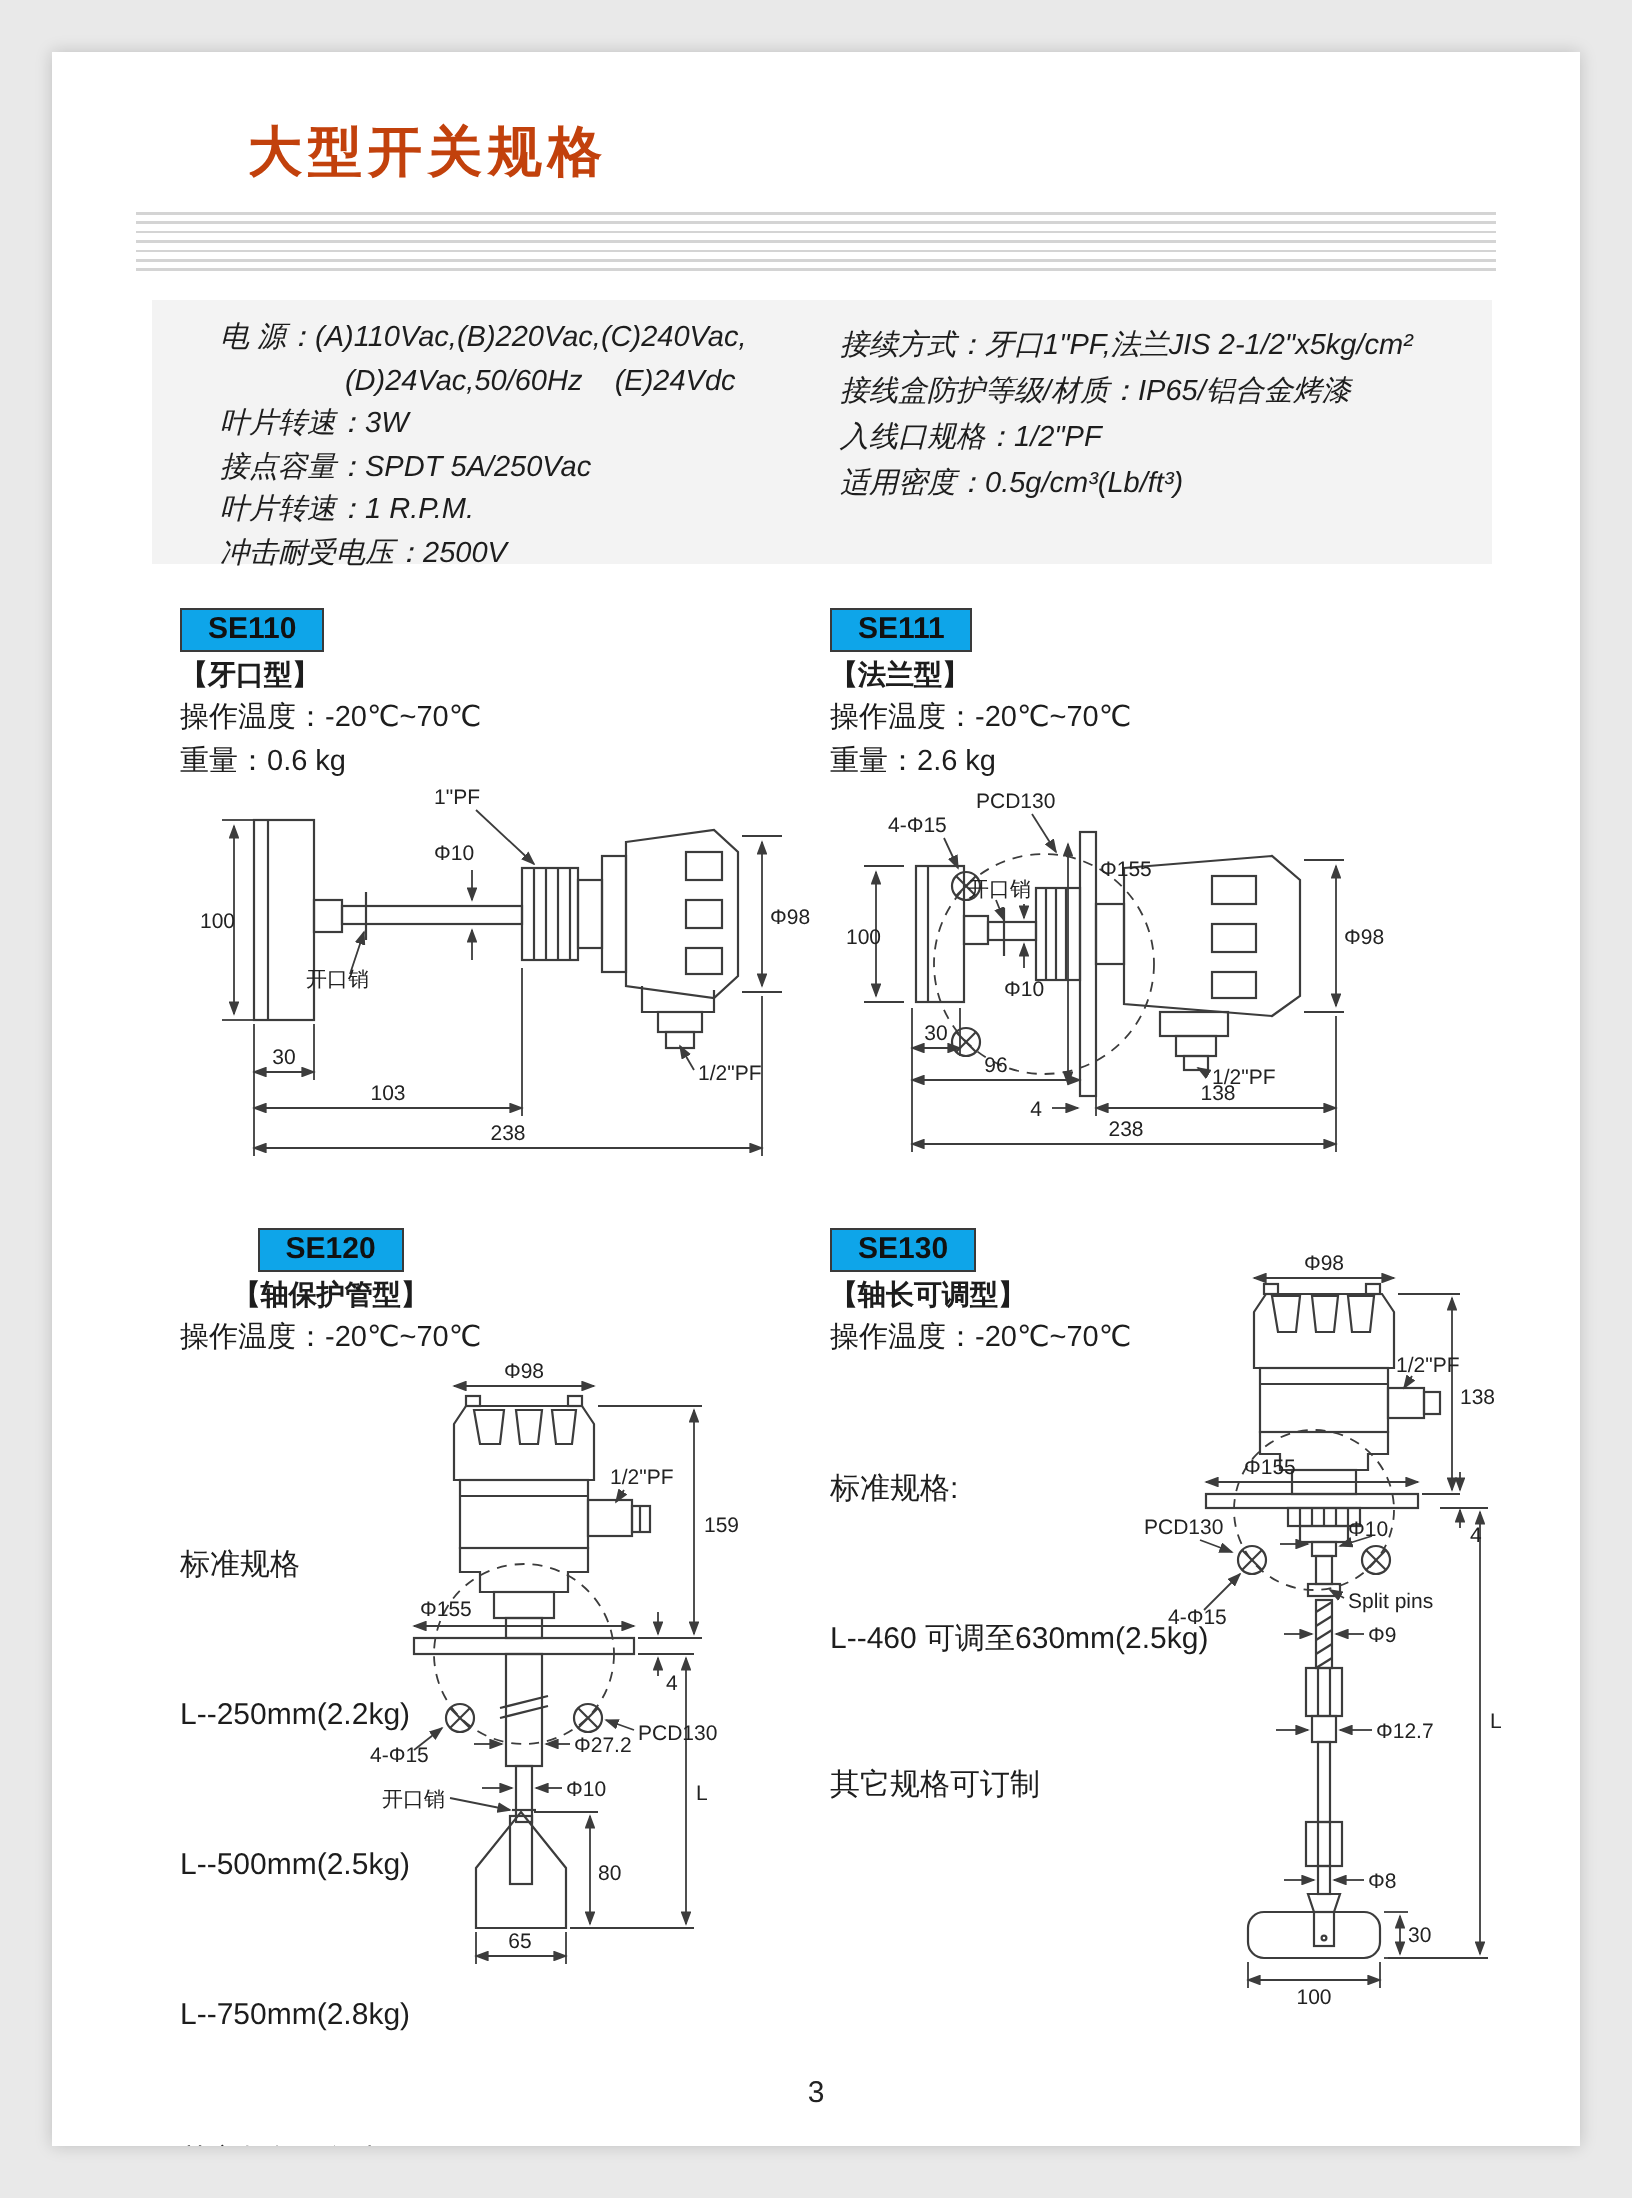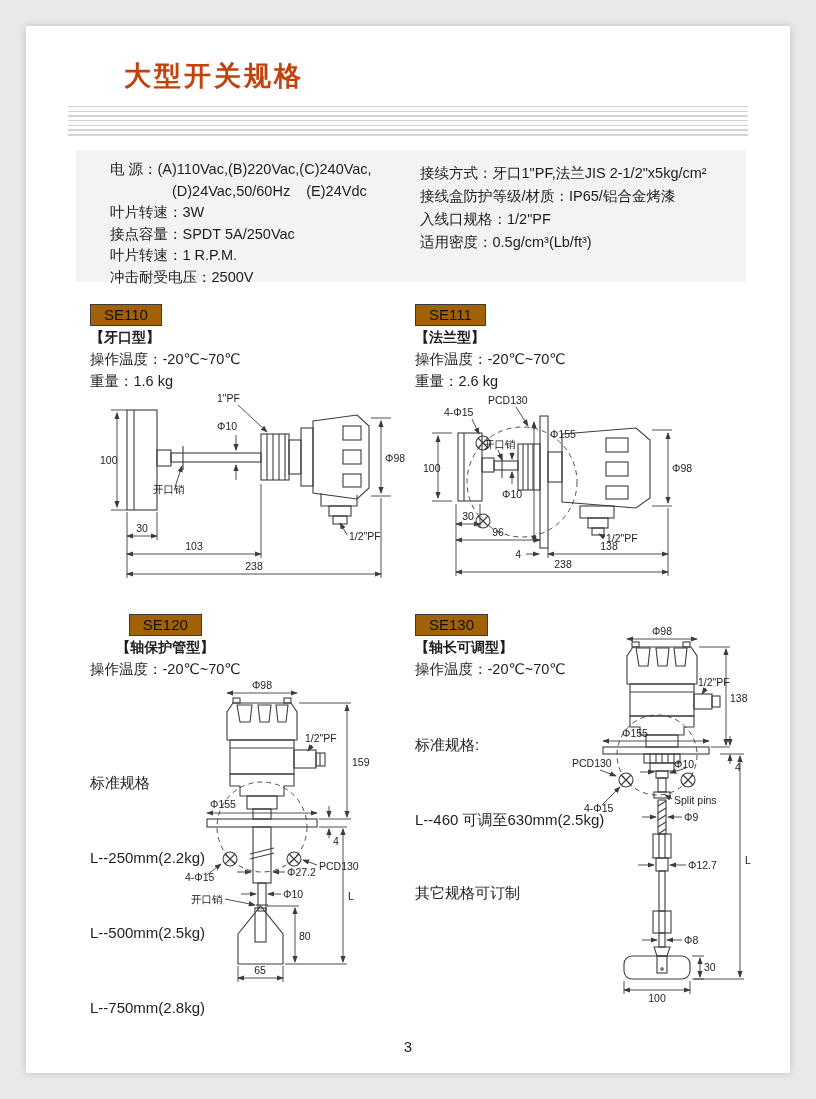--- a/index.html
+++ b/index.html
@@ -18,29 +18,29 @@
   .page-title{
     left:58px;top:32px;font-size:27px;font-weight:600;letter-spacing:3px;color:#c2410c;margin-left:40px;
   }
   .stripes{
     left:42px;top:80px;width:680px;height:33px;
     background:repeating-linear-gradient(to bottom,#d4d4d4 0,#d4d4d4 1.3px,transparent 1.3px,transparent 4.7px);
   }
   .spec-box{
     left:50px;top:124px;width:670px;height:132px;background:#f3f3f3;
   }
-  .spec-col{position:absolute;top:9px;}
+  .spec-col{position:absolute;top:9px;font-style:italic;}
   .spec-col.left{left:34px;}
   .spec-col.right{left:344px;top:12px;}
   .spec-line{font-size:14.5px;line-height:21.5px;white-space:pre;color:#1d1d1d;}
   .spec-col.right .spec-line{line-height:23px;}
   .indent{padding-left:57px;text-align:center;}
   .model-box{
-    display:inline-block;border:1.5px solid #3a3a3a;background:#a16207;
-    padding:0 13px;font-size:15px;line-height:20px;font-weight:400;color:#111;
+    display:inline-block;border:1.5px solid #3a3a3a;background:#0ea5e9;
+    padding:0 13px;font-size:15px;line-height:20px;font-weight:700;color:#111;
   }
   .sec-line{font-size:14.5px;line-height:22px;white-space:pre;}
   .type-line{font-weight:600;font-size:14px;}
   .std-block{font-size:15px;line-height:25px;white-space:pre;}
   .page-num{left:0;top:1012px;width:100%;text-align:center;font-size:15px;color:#222;}
   svg{position:absolute;overflow:visible;}
   svg text{font-family:"Liberation Sans","DejaVu Sans",sans-serif;font-size:10.5px;fill:#222;}
   .dwg{stroke:#3c3c3c;fill:none;stroke-width:1.1;}
   .dim{stroke:#3c3c3c;fill:none;stroke-width:0.9;}
   .dash{stroke:#3c3c3c;fill:none;stroke-width:0.9;stroke-dasharray:5 4;}
@@ -67,21 +67,21 @@
       <div class="spec-line">接线盒防护等级/材质：IP65/铝合金烤漆</div>
       <div class="spec-line">入线口规格：1/2"PF</div>
       <div class="spec-line">适用密度：0.5g/cm³(Lb/ft³)</div>
     </div>
   </div>
 
   <div class="abs" style="left:64px;top:278px;">
     <div class="model-box">SE110</div>
     <div class="sec-line type-line">【牙口型】</div>
     <div class="sec-line">操作温度：-20℃~70℃</div>
-    <div class="sec-line">重量：1.6 kg</div>
+    <div class="sec-line">重量：0.6 kg</div>
   </div>
 
   <div class="abs" style="left:389px;top:278px;">
     <div class="model-box">SE111</div>
     <div class="sec-line type-line">【法兰型】</div>
     <div class="sec-line">操作温度：-20℃~70℃</div>
     <div class="sec-line">重量：2.6 kg</div>
   </div>
 
   <svg style="left:73px;top:362px;" width="312" height="200" viewBox="0 0 312 200">

